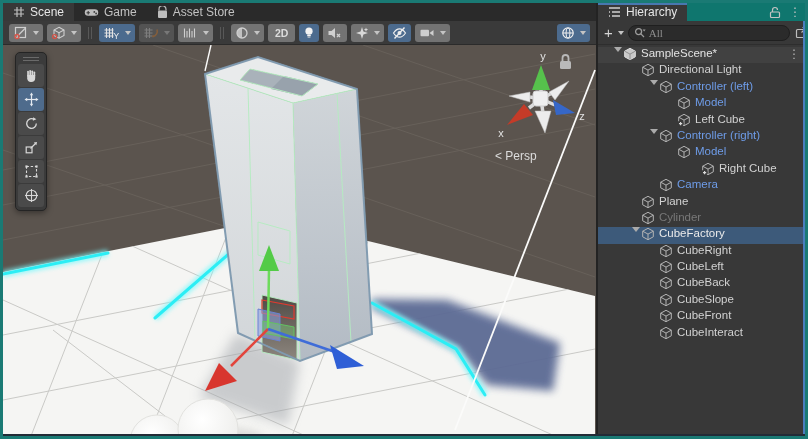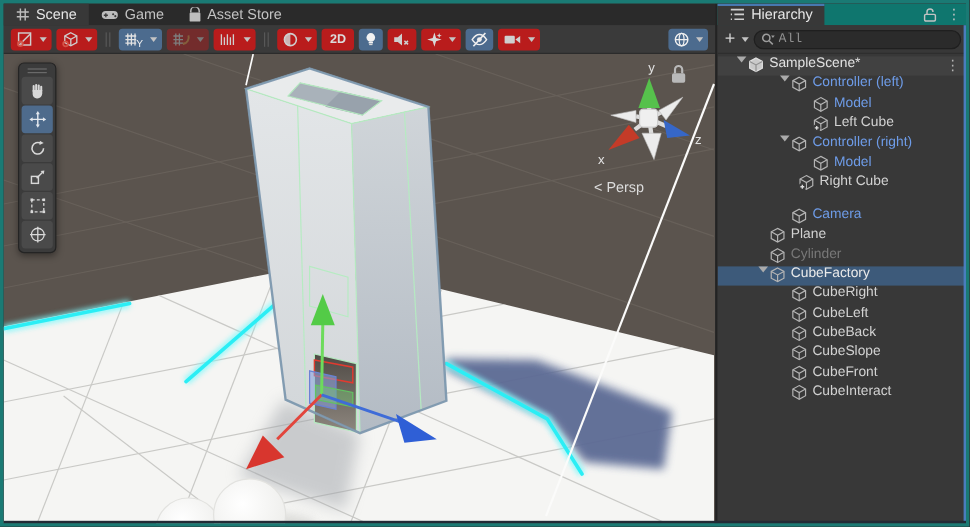--- a/index.html
+++ b/index.html
@@ -13,21 +13,21 @@
   
   #scene-area { width:593px; display:flex; flex-direction:column; }
   .tabbar { height:18px; background:#2a2a2a; display:flex; align-items:stretch; flex:none; }
   .tab { display:flex; align-items:center; gap:5px; padding:0 10px; font-size:12px; color:#c2c2c2; position:relative; }
   .tab.active { background:#383838; color:#e6e6e6; }
   #hier-tab.active::before { content:""; position:absolute; left:0; right:0; top:0; height:2px; background:#4878b0; }
   .tab .ticon { display:flex; align-items:center; }
   #scene-toolbar { height:24px; background:#3a3a3a; border-bottom:1px solid #2b2b2b; display:flex; align-items:center; padding:0 6px; gap:4px; flex:none; }
   .tsep { width:4px; height:12px; border-left:1px solid #585858; border-right:1px solid #585858; margin:0 3px; flex:none; }
   .tpush { flex:1; }
-  .tbtn { height:18px; background:#b91c1c; border-radius:3px; display:flex; align-items:center; padding:0 4px; gap:2px; flex:none; }
+  .tbtn { height:18px; background:#737373; border-radius:3px; display:flex; align-items:center; padding:0 4px; gap:2px; flex:none; }
   .tbtn.active { background:#4c6b8e; }
   .tbtn.dimmed { opacity:.45; }
   .tbtn .lbl { font-size:10.5px; font-weight:bold; color:#dcdcdc; padding:0 3px; }
   .caret { width:0; height:0; border-left:3.5px solid transparent; border-right:3.5px solid transparent; border-top:4.5px solid #c4c4c4; margin-left:3px; }
   #viewport { position:relative; width:593px; height:391px; flex:none; }
   
   #tool-palette { position:absolute; left:12px; top:7px; width:32px; background:#3b3b3b; border:1px solid #242424; border-radius:5px; padding:2px; box-shadow:0 2px 6px rgba(0,0,0,.4); }
   #tool-palette .grip { height:8px; display:flex; flex-direction:column; justify-content:center; gap:2px; align-items:center; }
   #tool-palette .grip i { display:block; width:16px; height:1px; background:#6a6a6a; }
   .tool { width:26px; height:23px; margin:1px auto; border-radius:3px; display:flex; align-items:center; justify-content:center; background:#4a4a4a; }
@@ -35,21 +35,21 @@
   
   #divider { width:2px; background:#232323; }
   
   #hierarchy { width:207px; display:flex; flex-direction:column; background:#383838; position:relative; }
   #hier-tabbar { height:18px; background:#0f766e; display:flex; align-items:stretch; }
   #hier-tabbar .spacer { flex:1; }
   .hico { display:flex; align-items:center; padding:0 4px; color:#c3c3c3; font-size:12px; }
   #hier-toolbar { height:24px; background:#383838; border-bottom:1px solid #2e2e2e; display:flex; align-items:center; padding:0 6px; gap:4px; }
   #add-button { display:flex; align-items:center; color:#d5d5d5; font-size:15px; line-height:1; gap:2px; }
   #hier-search { flex:1; height:16px; background:#2b2b2b; border:1px solid #1f1f1f; border-radius:8px; display:flex; align-items:center; padding:0 5px; gap:3px; }
-  #hier-search input { flex:1; min-width:0; background:transparent; border:none; outline:none; color:#cfcfcf; font-size:11px; font-family:Liberation Mono, monospace; }
+  #hier-search input { flex:1; min-width:0; background:transparent; border:none; outline:none; color:#cfcfcf; font-size:11px; font-family:Liberation Serif, serif; }
   #hier-search input::placeholder { color:#8f8f8f; }
   #hier-list { flex:1; padding-top:2px; overflow:hidden; position:relative; }
   .hrow { height:16.4px; display:flex; align-items:flex-start; font-size:11.5px; color:#d2d2d2; position:relative; white-space:nowrap; }
   .hrow.header { background:#414141; color:#e2e2e2; }
   .hrow.selected { background:#3d5a7a; color:#eaeaea; }
   .hrow .exp { width:11px; flex:none; display:flex; align-items:center; justify-content:center; }
   .hrow .exp i { width:0; height:0; border-left:4px solid transparent; border-right:4px solid transparent; border-top:5px solid #ababab; display:block; }
   .hrow .icn { width:15px; flex:none; display:flex; align-items:center; margin-right:3px; }
   .hrow.c-blue { color:#6e9ce8; }
   .hrow.c-disabled { color:#787878; }
@@ -492,20 +492,30 @@
             </span>
             <span class="icn" style="display: flex; align-items: center;">
               <svg width="14" height="14" viewBox="0 0 14 14">
                 <path d="M7,1.3 L12.3,4.2 V9.8 L7,12.7 L1.7,9.8 V4.2 Z" fill="#c9c9c9" stroke="#e0e0e0" stroke-width="1"></path>
                 <path d="M1.7,4.2 L7,7.1 L12.3,4.2 M7,7.1 V12.7" fill="none" stroke="#8f8f8f" stroke-width="1"></path>
               </svg>
             </span>
             <span>SampleScene*</span>
             <span class="trail">⋮</span>
           </div>
+          <div class="hrow" style="padding-left: 32px;">
+            <span class="exp"></span>
+            <span class="icn" style="display: flex; align-items: center;">
+              <svg width="14" height="14" viewBox="0 0 14 14" fill="none" stroke="#b4b4b4" stroke-width="1">
+                <path d="M7,1.3 L12.3,4.2 V9.8 L7,12.7 L1.7,9.8 V4.2 Z"></path>
+                <path d="M1.7,4.2 L7,7.1 L12.3,4.2 M7,7.1 V12.7"></path>
+              </svg>
+            </span>
+            <span>Directional Light</span>
+          </div>
           <div class="hrow c-blue" style="padding-left: 50px;">
             <span class="exp">
               <i></i>
             </span>
             <span class="icn" style="display: flex; align-items: center;">
               <svg width="14" height="14" viewBox="0 0 14 14" fill="none" stroke="#b4b4b4" stroke-width="1">
                 <path d="M7,1.3 L12.3,4.2 V9.8 L7,12.7 L1.7,9.8 V4.2 Z"></path>
                 <path d="M1.7,4.2 L7,7.1 L12.3,4.2 M7,7.1 V12.7"></path>
               </svg>
             </span>
@@ -550,35 +560,35 @@
           <div class="hrow c-blue" style="padding-left: 68px;">
             <span class="exp"></span>
             <span class="icn" style="display: flex; align-items: center;">
               <svg width="14" height="14" viewBox="0 0 14 14" fill="none" stroke="#b4b4b4" stroke-width="1">
                 <path d="M7,1.3 L12.3,4.2 V9.8 L7,12.7 L1.7,9.8 V4.2 Z"></path>
                 <path d="M1.7,4.2 L7,7.1 L12.3,4.2 M7,7.1 V12.7"></path>
               </svg>
             </span>
             <span>Model</span>
           </div>
-          <div class="hrow" style="padding-left: 56px;">
+          <div class="hrow" style="padding-left: 92px;">
             <span class="exp"></span>
             <span class="icn" style="display: flex; align-items: center;">
               <svg width="14" height="14" viewBox="0 0 14 14">
                 <g fill="none" stroke="#b4b4b4" stroke-width="1">
                   <path d="M7,1.3 L12.3,4.2 V9.8 L7,12.7 L1.7,9.8 V4.2 Z"></path>
                   <path d="M1.7,4.2 L7,7.1 L12.3,4.2 M7,7.1 V12.7"></path>
                 </g>
                 <circle cx="3.6" cy="10.6" r="3" fill="#3a3a3a"></circle>
                 <path d="M3.6,9 V12.2 M2,10.6 H5.2" stroke="#dcdcdc" stroke-width="1.1" fill="none"></path>
               </svg>
             </span>
             <span>Right Cube</span>
           </div>
-          <div class="hrow c-blue" style="padding-left: 50px; margin-top: 11px;">
+          <div class="hrow c-blue" style="padding-left: 50px;">
             <span class="exp"></span>
             <span class="icn" style="display: flex; align-items: center;">
               <svg width="14" height="14" viewBox="0 0 14 14" fill="none" stroke="#b4b4b4" stroke-width="1">
                 <path d="M7,1.3 L12.3,4.2 V9.8 L7,12.7 L1.7,9.8 V4.2 Z"></path>
                 <path d="M1.7,4.2 L7,7.1 L12.3,4.2 M7,7.1 V12.7"></path>
               </svg>
             </span>
             <span>Camera</span>
           </div>
           <div class="hrow" style="padding-left: 32px;">

